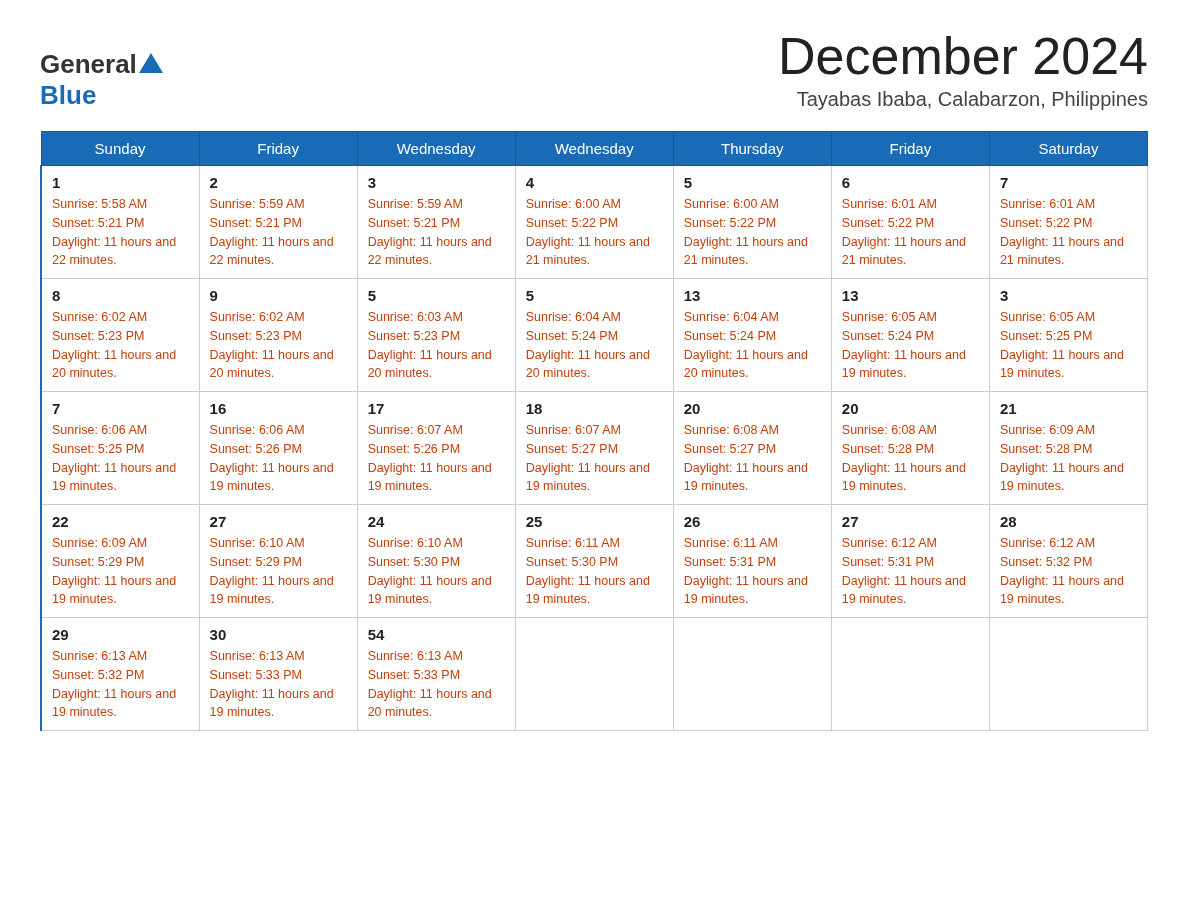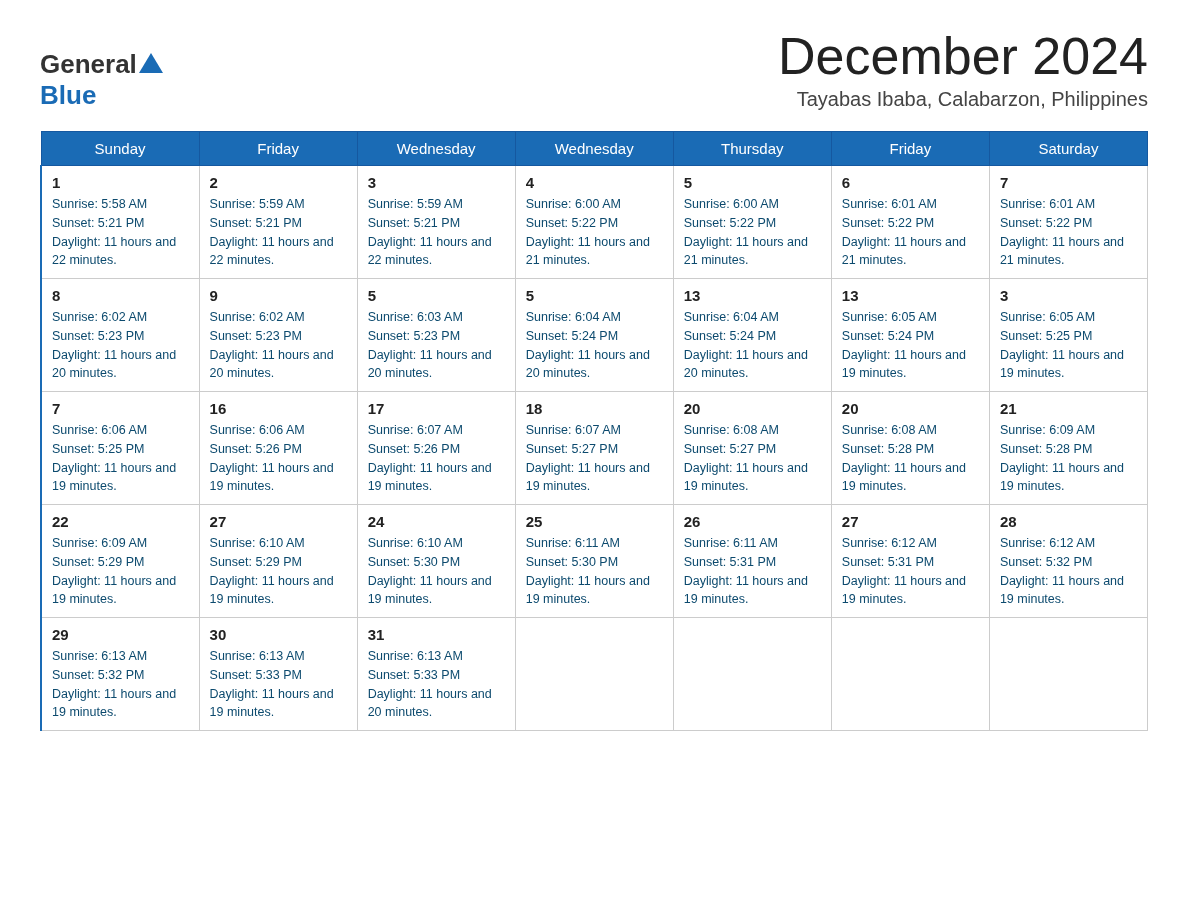--- a/index.html
+++ b/index.html
@@ -88,21 +88,21 @@
     }
     .day-number {
       font-size: 15px;
       font-weight: bold;
       margin-bottom: 4px;
       display: block;
     }
     .day-info {
       font-size: 12.5px;
       line-height: 1.5;
-      color: #0c4a6e;
+      color: #c2410c;
     }
     .empty-cell {
       background: #fff;
     }
     tbody tr td:first-child {
       border-left: 2px solid #1a6bb5;
     }
   </style>
 </head>
 <body>
@@ -259,21 +259,21 @@
       <tr>
         <td>
           <span class="day-number">29</span>
 <div class="day-info">Sunrise: 6:13 AM<br>Sunset: 5:32 PM<br>Daylight: 11 hours and 19 minutes.</div>
         </td>
         <td>
           <span class="day-number">30</span>
 <div class="day-info">Sunrise: 6:13 AM<br>Sunset: 5:33 PM<br>Daylight: 11 hours and 19 minutes.</div>
         </td>
         <td>
-          <span class="day-number">31</span>
+          <span class="day-number">54</span>
 <div class="day-info">Sunrise: 6:13 AM<br>Sunset: 5:33 PM<br>Daylight: 11 hours and 20 minutes.</div>
         </td>
         <td class="empty-cell"></td>
         <td class="empty-cell"></td>
         <td class="empty-cell"></td>
         <td class="empty-cell"></td>
       </tr>
     </tbody>
 </table>
 

